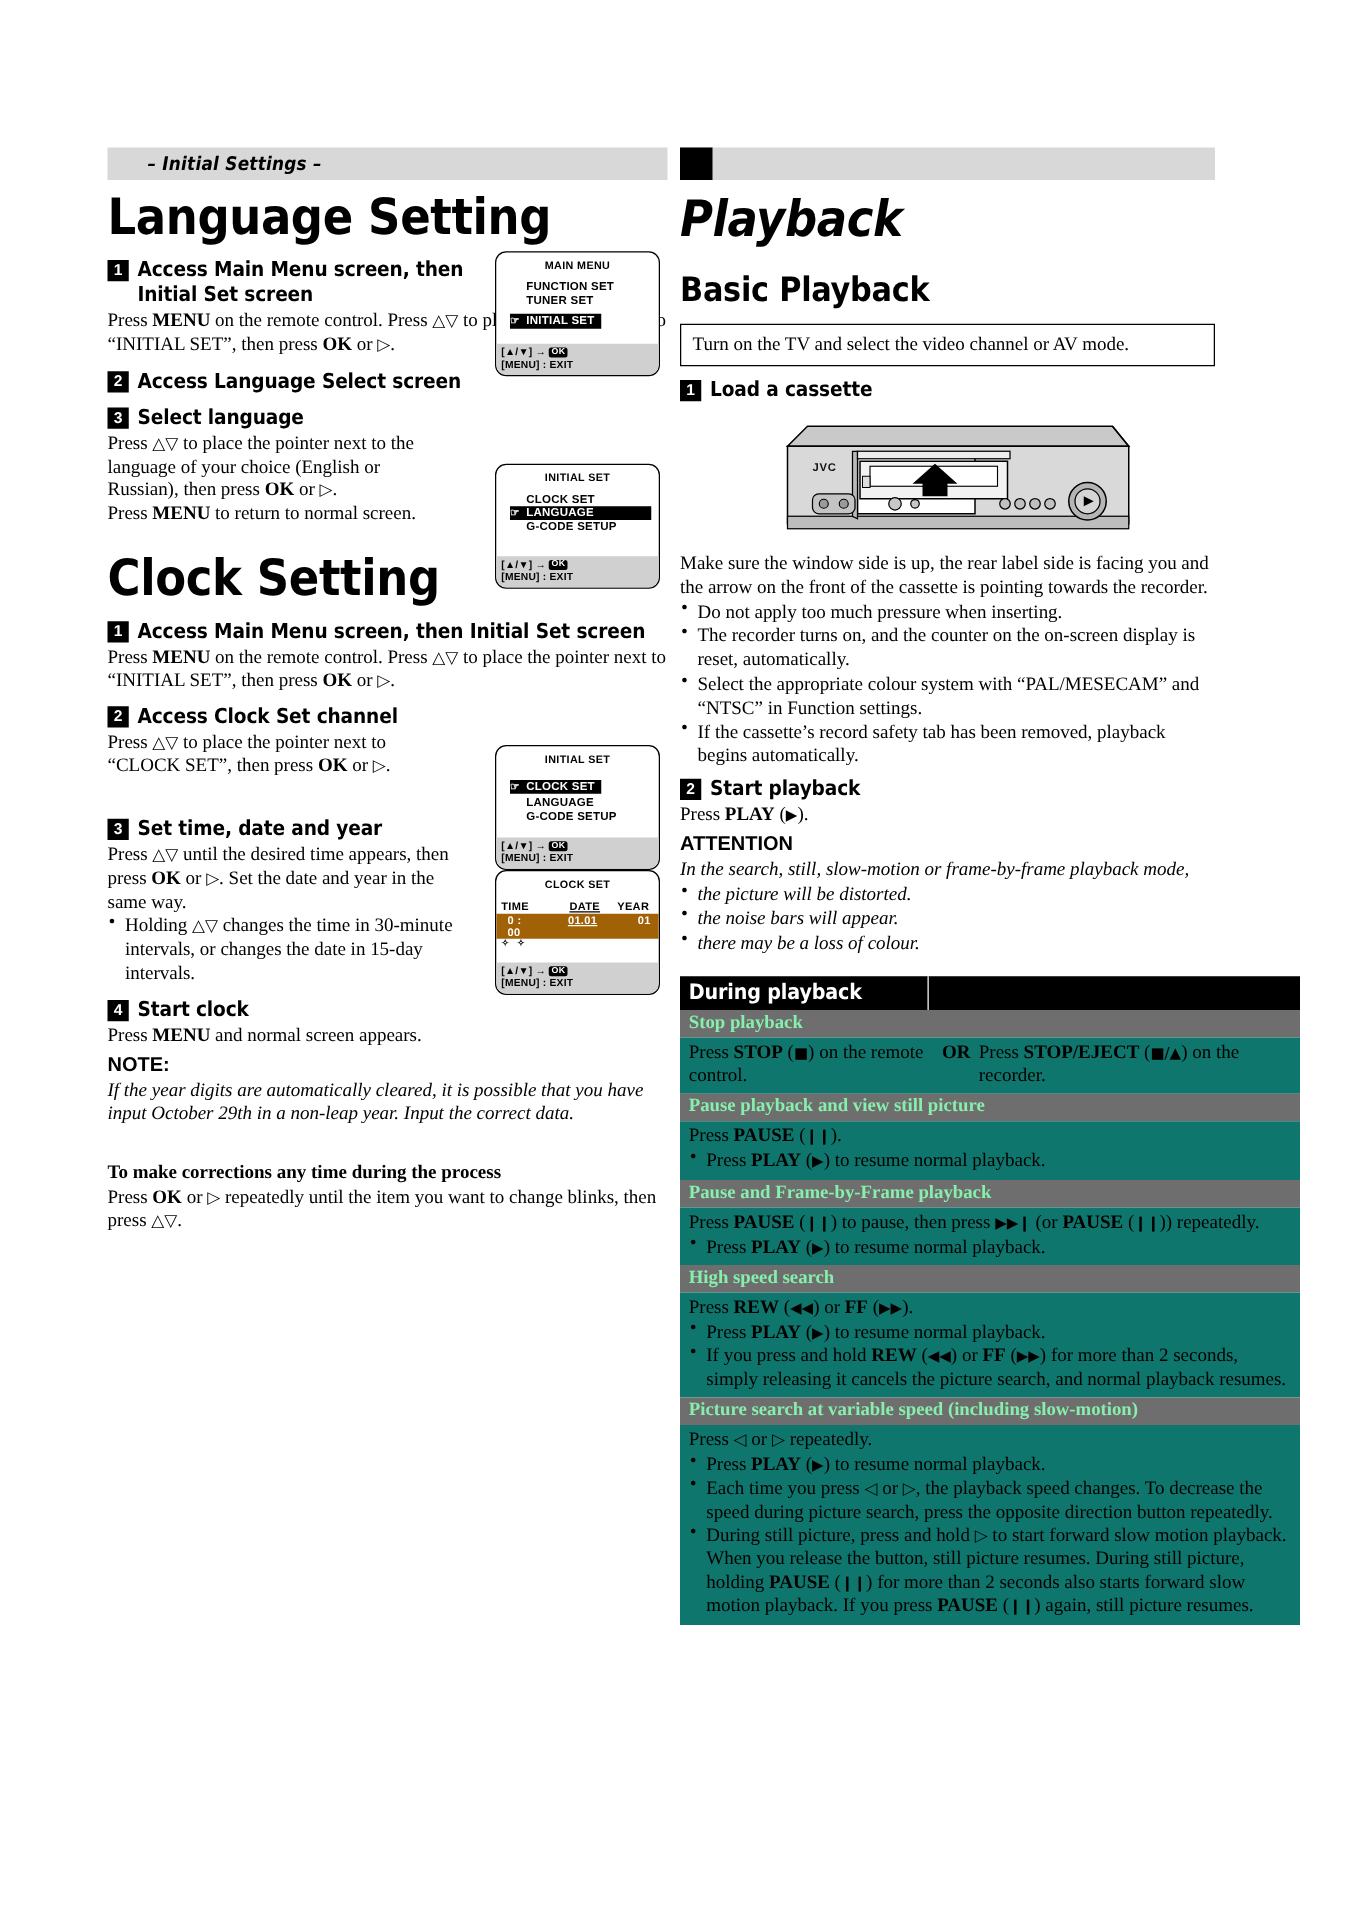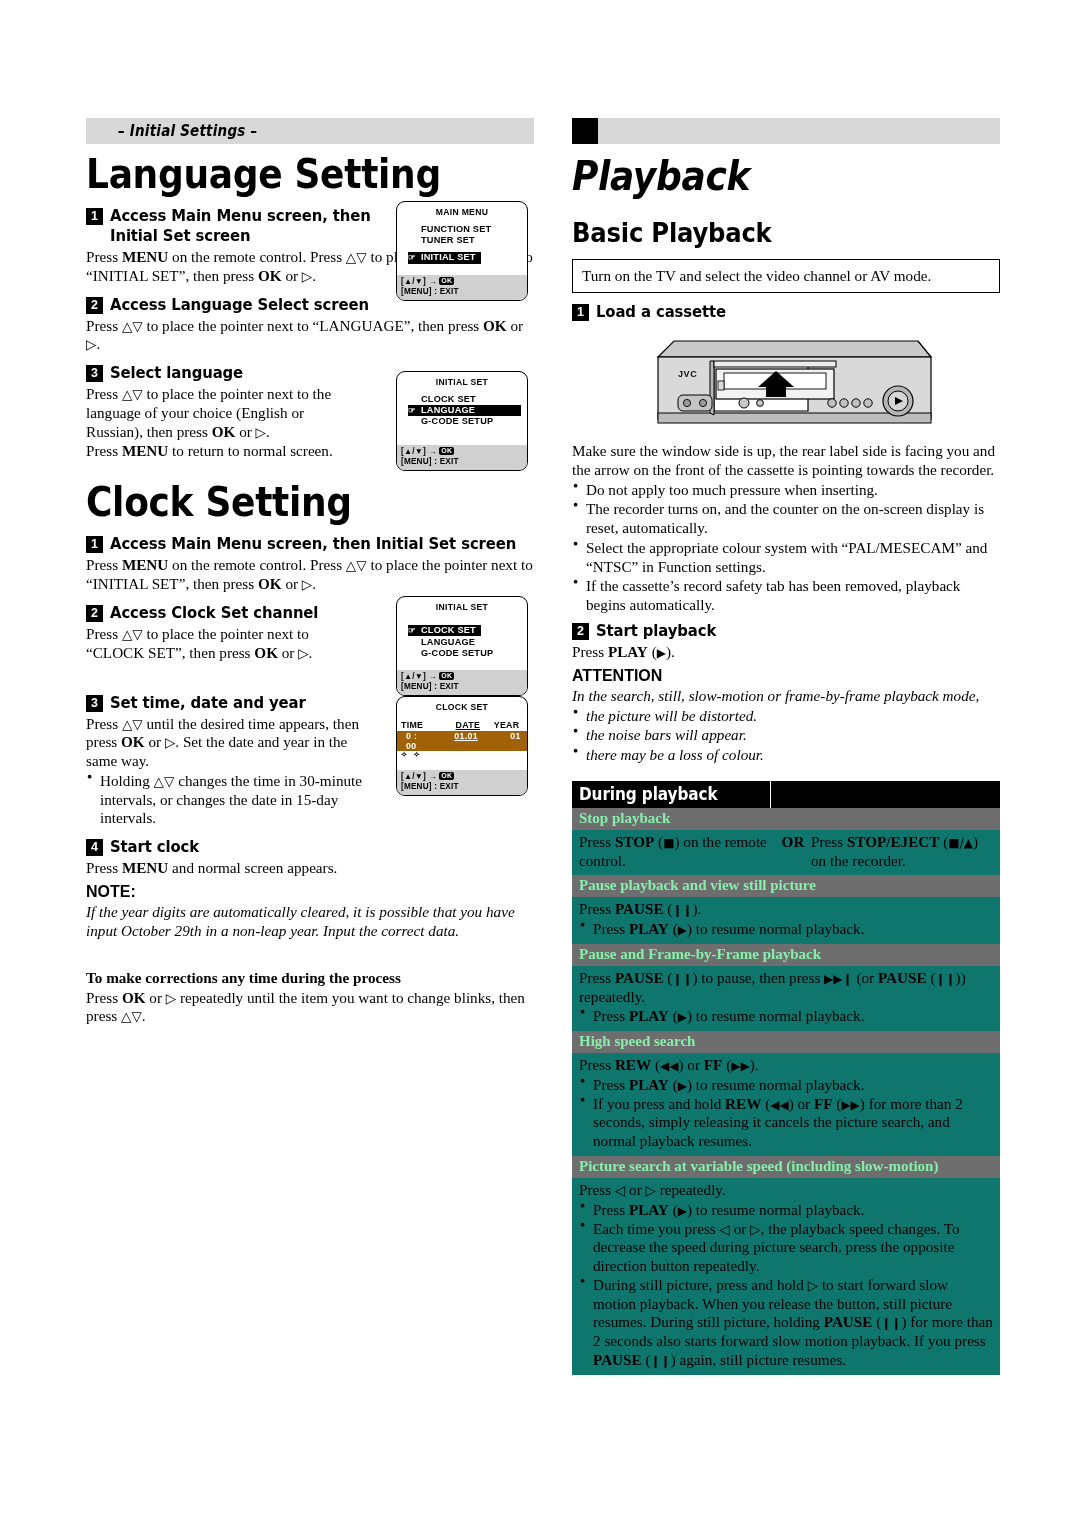--- a/index.html
+++ b/index.html
@@ -7,21 +7,21 @@
     width: 1080px; height: 1528px;
     background: #ffffff;
     font-family: "Liberation Serif", serif;
     color: #000;
     overflow: hidden;
   }
   .page { position: relative; width: 1080px; height: 1528px; }
 
   .col { position: absolute; top: 118px; }
   .col-left  { left: 86px;  width: 448px; }
-  .col-right { left: 572px; width: 428px; }
+  .col-right { left: 544px; width: 428px; }
 
   
   .bar {
     background: #d8d8d8; height: 26px;
     display: flex; align-items: center;
   }
   .bar-label {
     font-family: "DejaVu Sans Condensed", "Liberation Sans", sans-serif;
     font-weight: bold; font-style: italic;
     font-size: 15px; letter-spacing: .2px;
@@ -158,21 +158,21 @@
   .notice {
     border: 1.4px solid #000; padding: 7px 9px;
     margin-top: 11px;
     font-family: "Liberation Serif", serif; font-size: 15.2px;
   }
 
   
   .vcr-wrap { margin-top: 13px; display: flex; justify-content: center; }
 
   
-  .tbl { margin-top: 16px; border: 0; width: 428px; }
+  .tbl { margin-top: 16px; border: 0; width: 496px; }
   .tbl-title {
     background: #000; color: #fff; display: flex; align-items: center;
     height: 27px;
   }
   .tbl-title .t1 {
     font-family: "DejaVu Sans Condensed", "Liberation Sans", sans-serif;
     font-weight: bold; font-size: 17px; padding-left: 7px;
     width: 198px; letter-spacing: -0.1px;
   }
   .tbl-title .t2 { flex: 1; border-left: 1px solid #fff; height: 27px; }
@@ -221,24 +221,20 @@
     <p class="body">
       Press <b>MENU</b> on the remote control. Press
       <span class="tri">△▽</span> to place the pointer next to “INITIAL
       SET”, then press <b>OK</b> or <span class="tri">▷</span>.
     </p>
 
     <div class="step">
       <span class="num">2</span>
       <span class="step-text">Access Language Select screen</span>
     </div>
-    <p class="body">
-      Press <span class="tri">△▽</span> to place the pointer next to “LANGUAGE”, then press
-      <b>OK</b> or <span class="tri">▷</span>.
-    </p>
 
     <div class="step">
       <span class="num">3</span>
       <span class="step-text">Select language</span>
     </div>
     <p class="body" style="width:278px">
       Press <span class="tri">△▽</span> to place the pointer next to the
       language of your choice (English or Russian), then press <b>OK</b> or
       <span class="tri">▷</span>.<br>
       Press <b>MENU</b> to return to normal screen.

